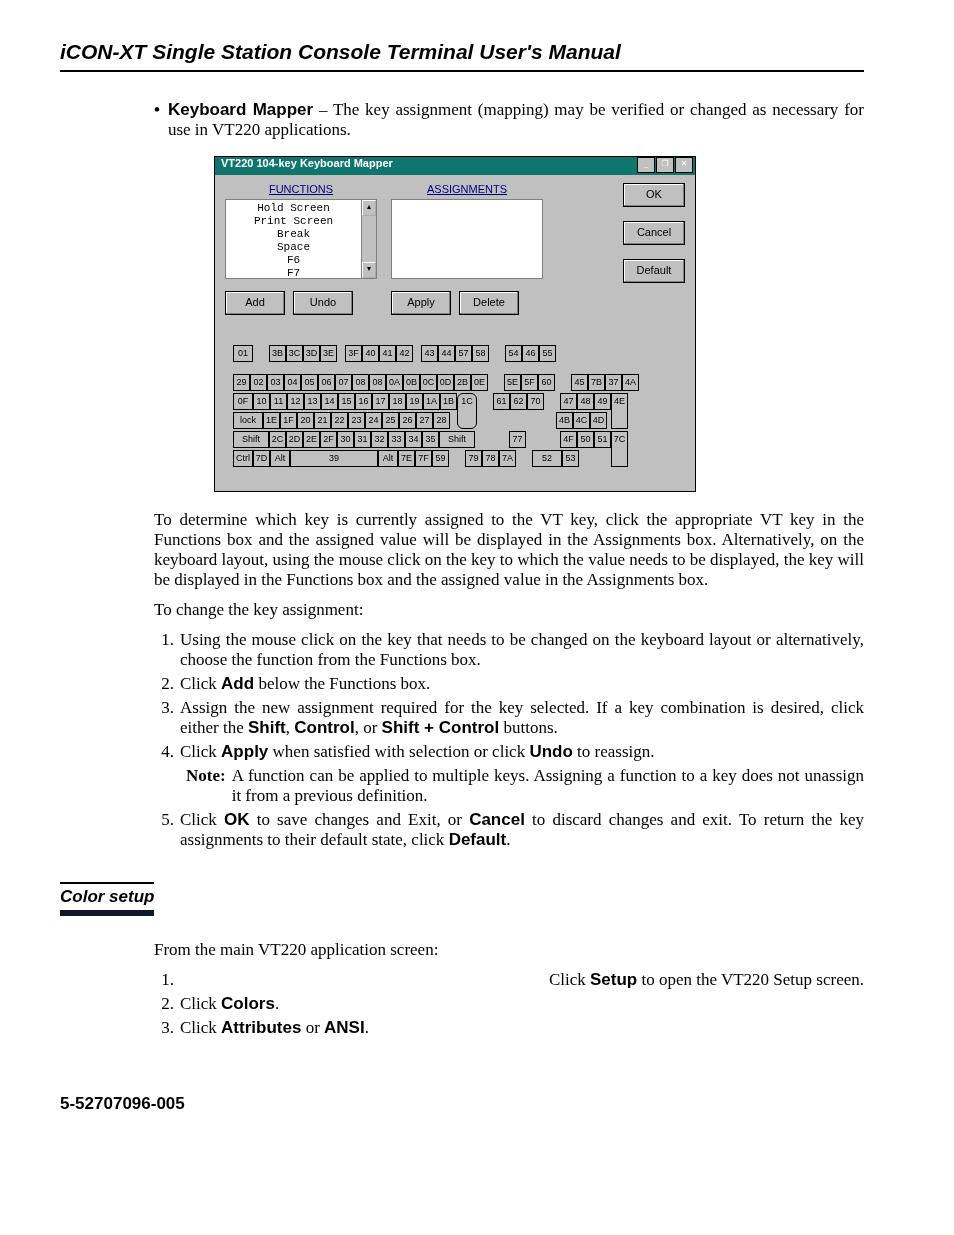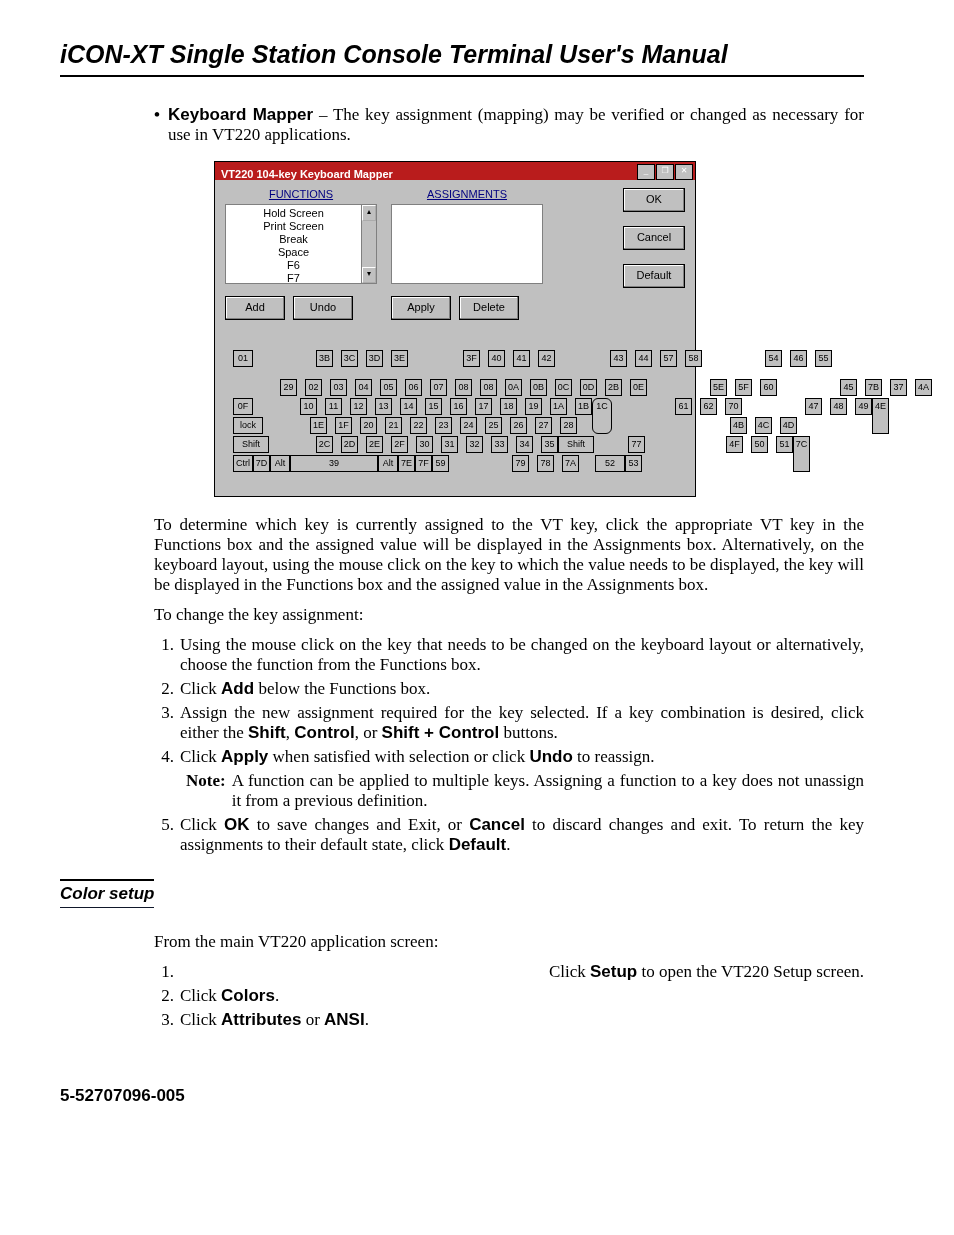--- a/index.html
+++ b/index.html
@@ -7,21 +7,21 @@
     font-size: 17px;
     margin: 0;
     padding: 40px 90px 40px 60px;
     color: #000;
     background: #fff;
     width: 804px;
   }
   .page-header {
     font-family: Arial, Helvetica, sans-serif;
     font-weight: bold;
-    font-size: 25px;
+    font-size: 21px;
     font-style: italic;
     border-bottom: 2px solid #000;
     padding-bottom: 6px;
     margin-bottom: 28px;
   }
   .content { margin-left: 94px; }
   .bullet-line { display:flex; gap:8px; }
   .bullet-dot { font-weight:bold; }
   .sans-bold { font-family: Arial, Helvetica, sans-serif; font-weight:bold; }
   .para { text-align: justify; margin: 10px 0; }
@@ -30,63 +30,63 @@
   .step-num { width:20px; flex:none; text-align:right; }
   .step-body { flex:1; text-align: justify; }
   .note-block { margin-left: 32px; margin-top:4px; display:flex; gap:6px; text-align:justify;}
   .note-label { font-weight:bold; flex:none; }
   .section-heading {
     font-family: Arial, Helvetica, sans-serif;
     font-weight: bold;
     font-size: 17px;
     font-style: italic;
     border-top: 2px solid #000;
-    border-bottom: 1px solid #0f172a;
+    border-bottom: 6px solid #0f172a;
     display:inline-block;
     padding: 3px 0;
-    margin-top: 20px;
+    margin-top: 28px;
     margin-bottom: 14px;
   }
   .footer {
     display:flex; 
     font-family: Arial, Helvetica, sans-serif;
     font-weight:bold;
     font-size: 17px;
     margin-top: 56px;
   }
   
   .dialog-wrap { margin: 16px auto 18px 60px; width: 480px; background:#c0c0c0; border:1px solid #000; font-family: "MS Sans Serif", Arial, sans-serif; font-size:11px; }
-  .titlebar { background:#b91c1c; color:#fff; display:flex; align-items:flex-end; height:18px; padding:0 2px; }
+  .titlebar { background:#0f766e; color:#fff; display:flex; align-items:flex-start; height:18px; padding:0 2px; }
   .tb-title { flex:1; padding-left:4px; font-weight:bold; }
   .tb-btn { width:16px; height:14px; background:#c0c0c0; border:1px solid #000; margin-left:1px; font-size:8px; text-align:center; line-height:12px; }
   .dlg-body { padding: 8px 10px 14px 10px; }
   .upper { display:flex; gap:14px; }
   .col { display:flex; flex-direction:column; }
   .col-label { color:#000080; margin-bottom:4px; text-decoration: underline; text-decoration-color: #000080; text-align: center; }
   .listbox { background:#fff; border:1px solid #808080; width:150px; height:78px; display:flex; }
-  .list-items { flex:1; padding:2px 0; text-align:center; line-height:13px; }
+  .list-items { flex:1; padding:2px 0; text-align:center; line-height:13px;font-family:Liberation Mono, monospace; }
   .scrollbar { width:14px; background:#c0c0c0; border-left:1px solid #808080; display:flex; flex-direction:column; justify-content:space-between; }
   .sb-btn { height:14px; border:1px outset #fff; text-align:center; font-size:8px; line-height:12px; }
   .assign-box { background:#fff; border:1px solid #808080; width:150px; height:78px; }
   .btn-row { margin-top:12px; display:flex; gap:8px; }
   .win-btn { width:58px; height:22px; background:#c0c0c0; border:1px solid #000; box-shadow: inset -1px -1px #808080, inset 1px 1px #fff; text-align:center; line-height:20px; font-size:11px; }
   .right-btns { display:flex; flex-direction:column; gap:14px; margin-left:auto; }
   .right-btns .win-btn { width:60px; }
   .kbd-area { margin-top: 24px; padding: 6px 8px 10px 8px; }
   .kbd-rows { display:flex; flex-direction:column; gap:2px; }
   .kbd-row { display:flex; gap:0; }
   .key { border:1px solid #000; height:17px; min-width:17px; font-size:9px; line-height:15px; text-align:center; background:#c0c0c0; box-sizing:border-box; padding:0 1px; }
   .key.w { min-width:20px; }
   .key.wide { min-width:30px; }
   .key.wider { min-width:36px; }
   .key.space { min-width:88px; }
   .gap-sm { width:8px; }
   .gap { width:16px; }
   .gap-row { height:8px; }
-  .cluster { display:flex; gap:8px;margin-left:47px; }
+  .cluster { display:flex; gap:0; }
   .kbd-main-section { display:flex; gap:18px; align-items:flex-start; }
 </style>
 </head>
 <body>
 
 
 
 <div class="page-header">iCON-XT Single Station Console Terminal User's Manual</div>
 
 <div class="content">

